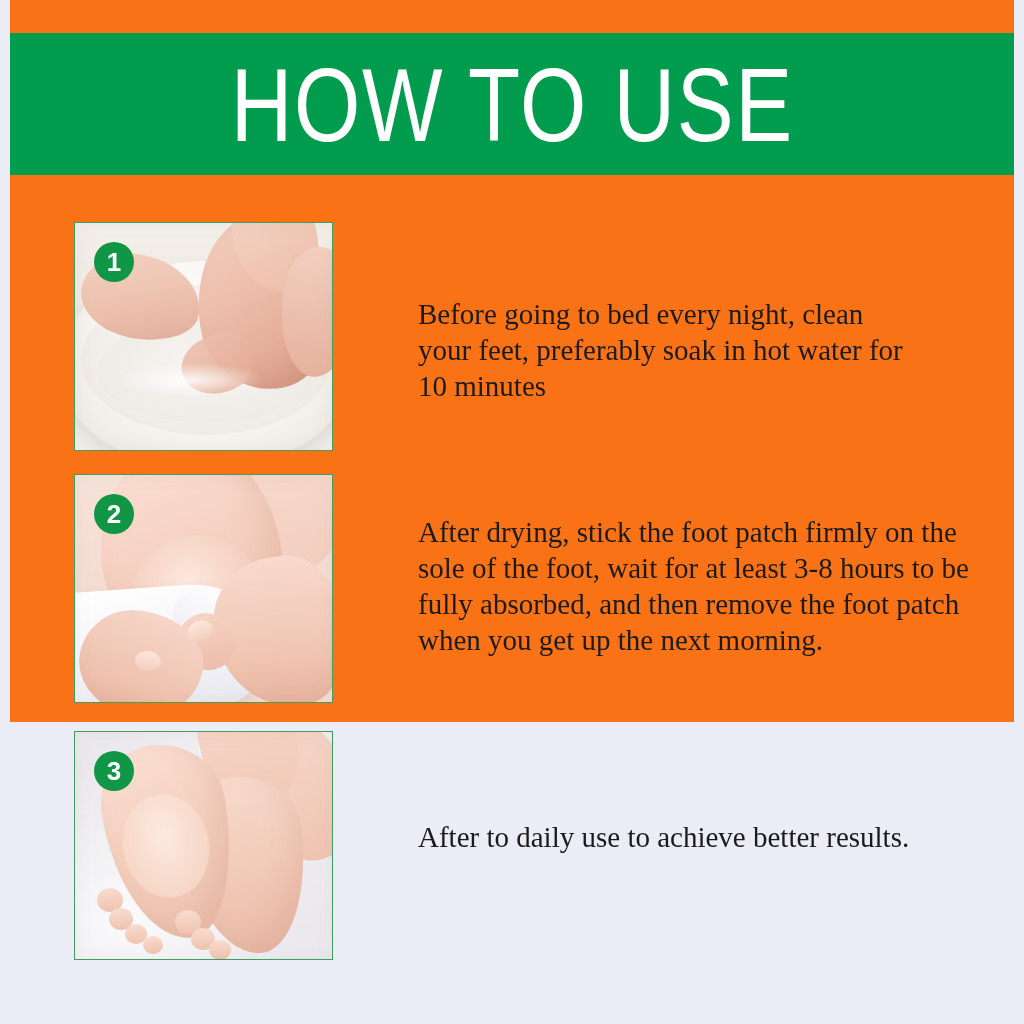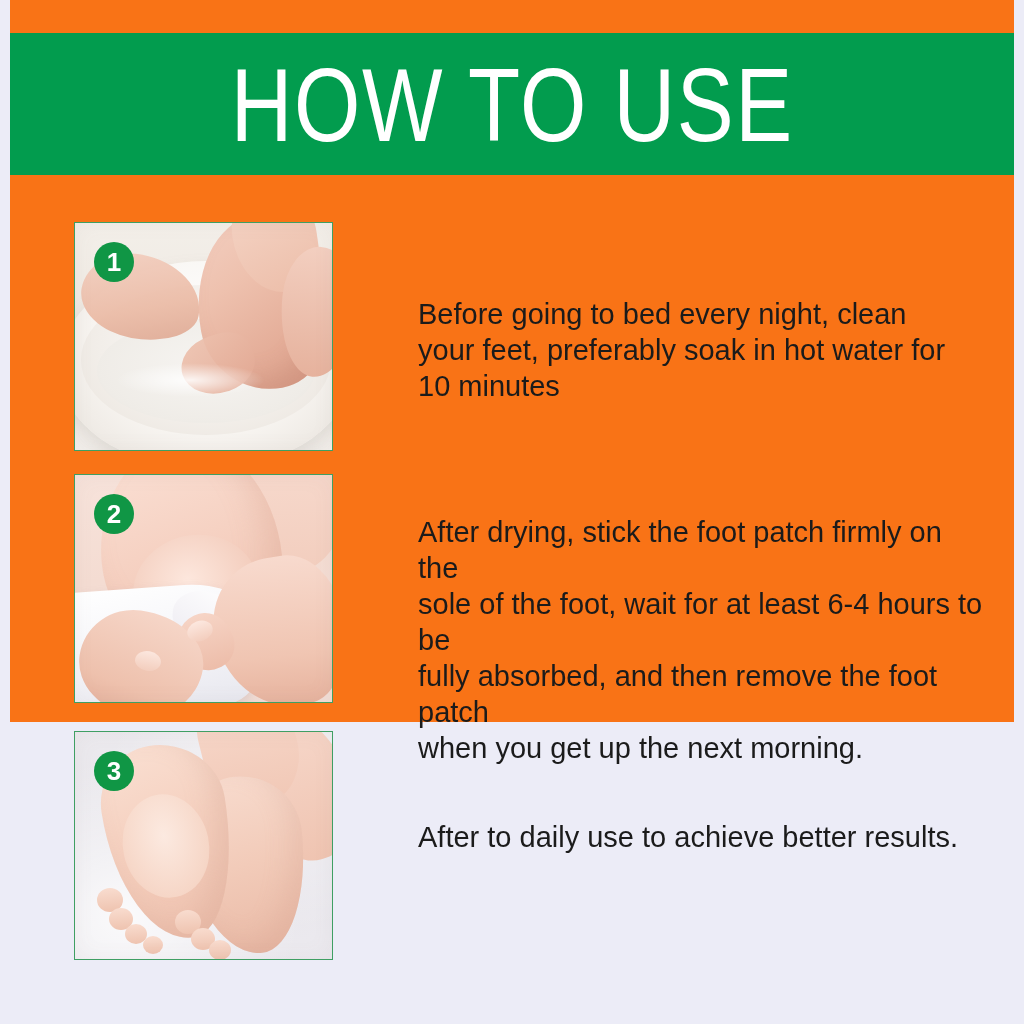--- a/index.html
+++ b/index.html
@@ -102,21 +102,21 @@
     z-index: 5;
     line-height: 1;
     box-sizing: border-box;
   }
 
   .desc {
     position: absolute;
     left: 408px;
     width: 570px;
     color: #1b1b1b;
-    font-family: Liberation Sans, sans-serif;
+    font-family: Liberation Serif, serif;
     font-size: 29px;
     line-height: 36px;
     font-weight: 400;
     letter-spacing: 0px;
     white-space: pre-line;
   }
   .desc-1 { top: 74px; }
   .desc-2 { top: 40px; }
   .desc-3 { top: 88px; }
 
@@ -333,21 +333,21 @@
           <div class="handA"></div>
           <div class="fingA"></div>
           <div class="handB"></div>
           <div class="nail" style="left:112px; top:146px; transform:rotate(-20deg);"></div>
           <div class="nail" style="left:60px; top:176px; transform:rotate(10deg);"></div>
           <div class="frame-shadow"></div>
         </div>
         <div class="badge">2</div>
       </div>
       <div class="desc desc-2">After drying, stick the foot patch firmly on the
-sole of the foot, wait for at least 6-4 hours to be
+sole of the foot, wait for at least 3-8 hours to be
 fully absorbed, and then remove the foot patch
 when you get up the next morning.</div>
     </div>
 
     <div class="step step-3">
       <div class="thumb">
         <div class="photo p3">
           <div class="towel"></div>
           <div class="shinB"></div>
           <div class="shinA"></div>

